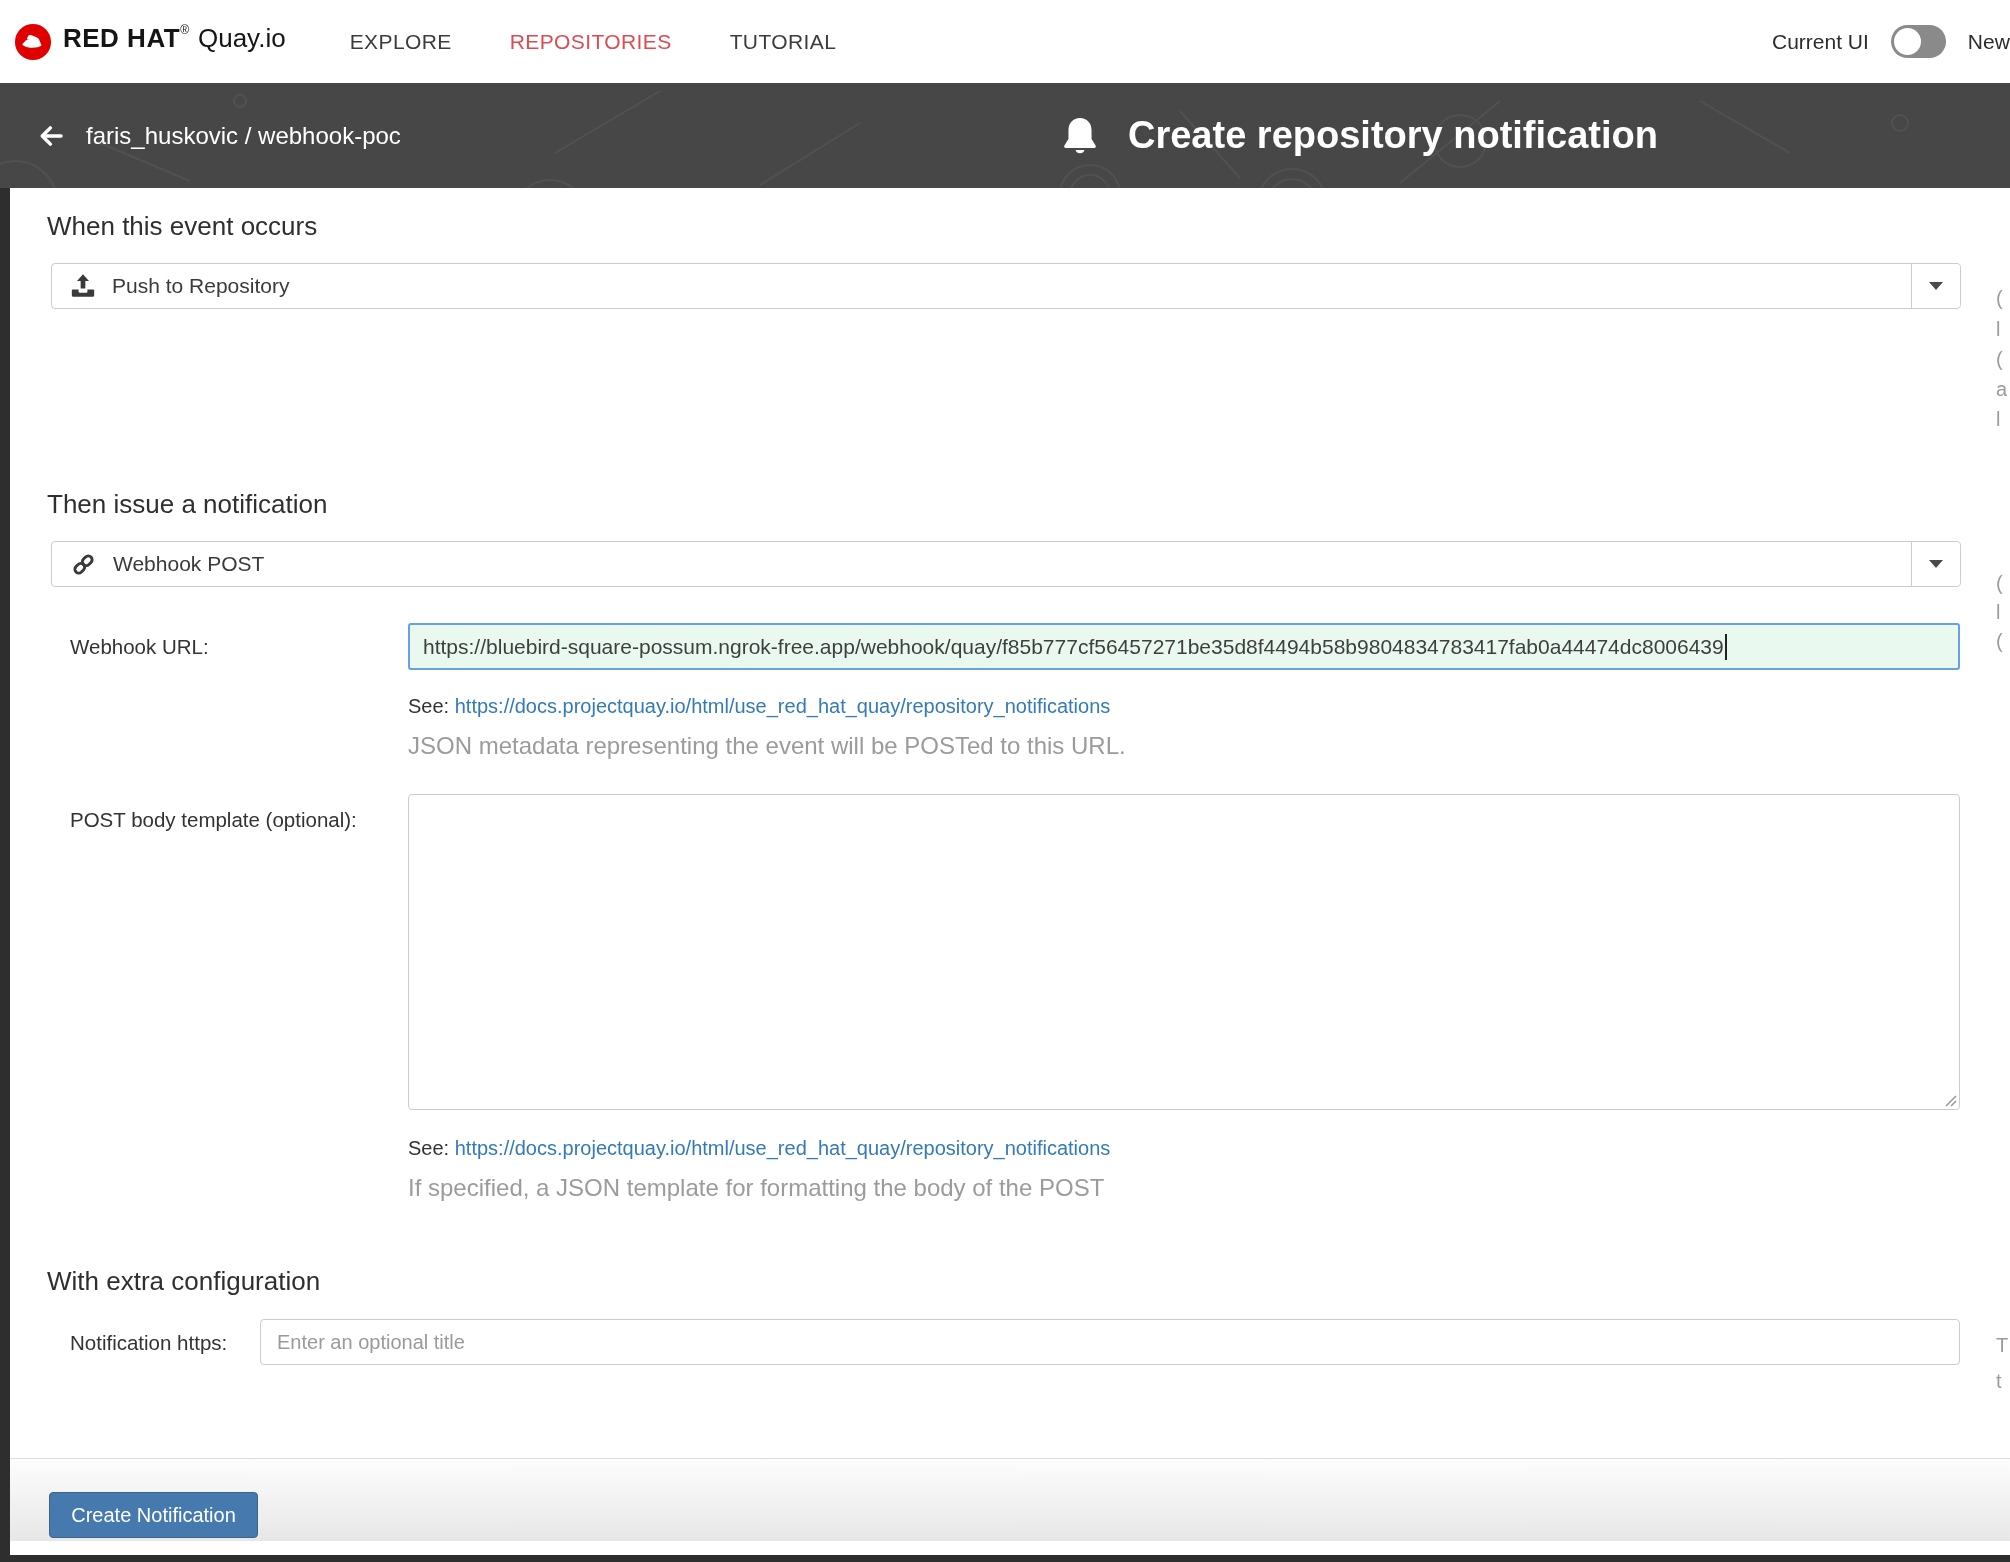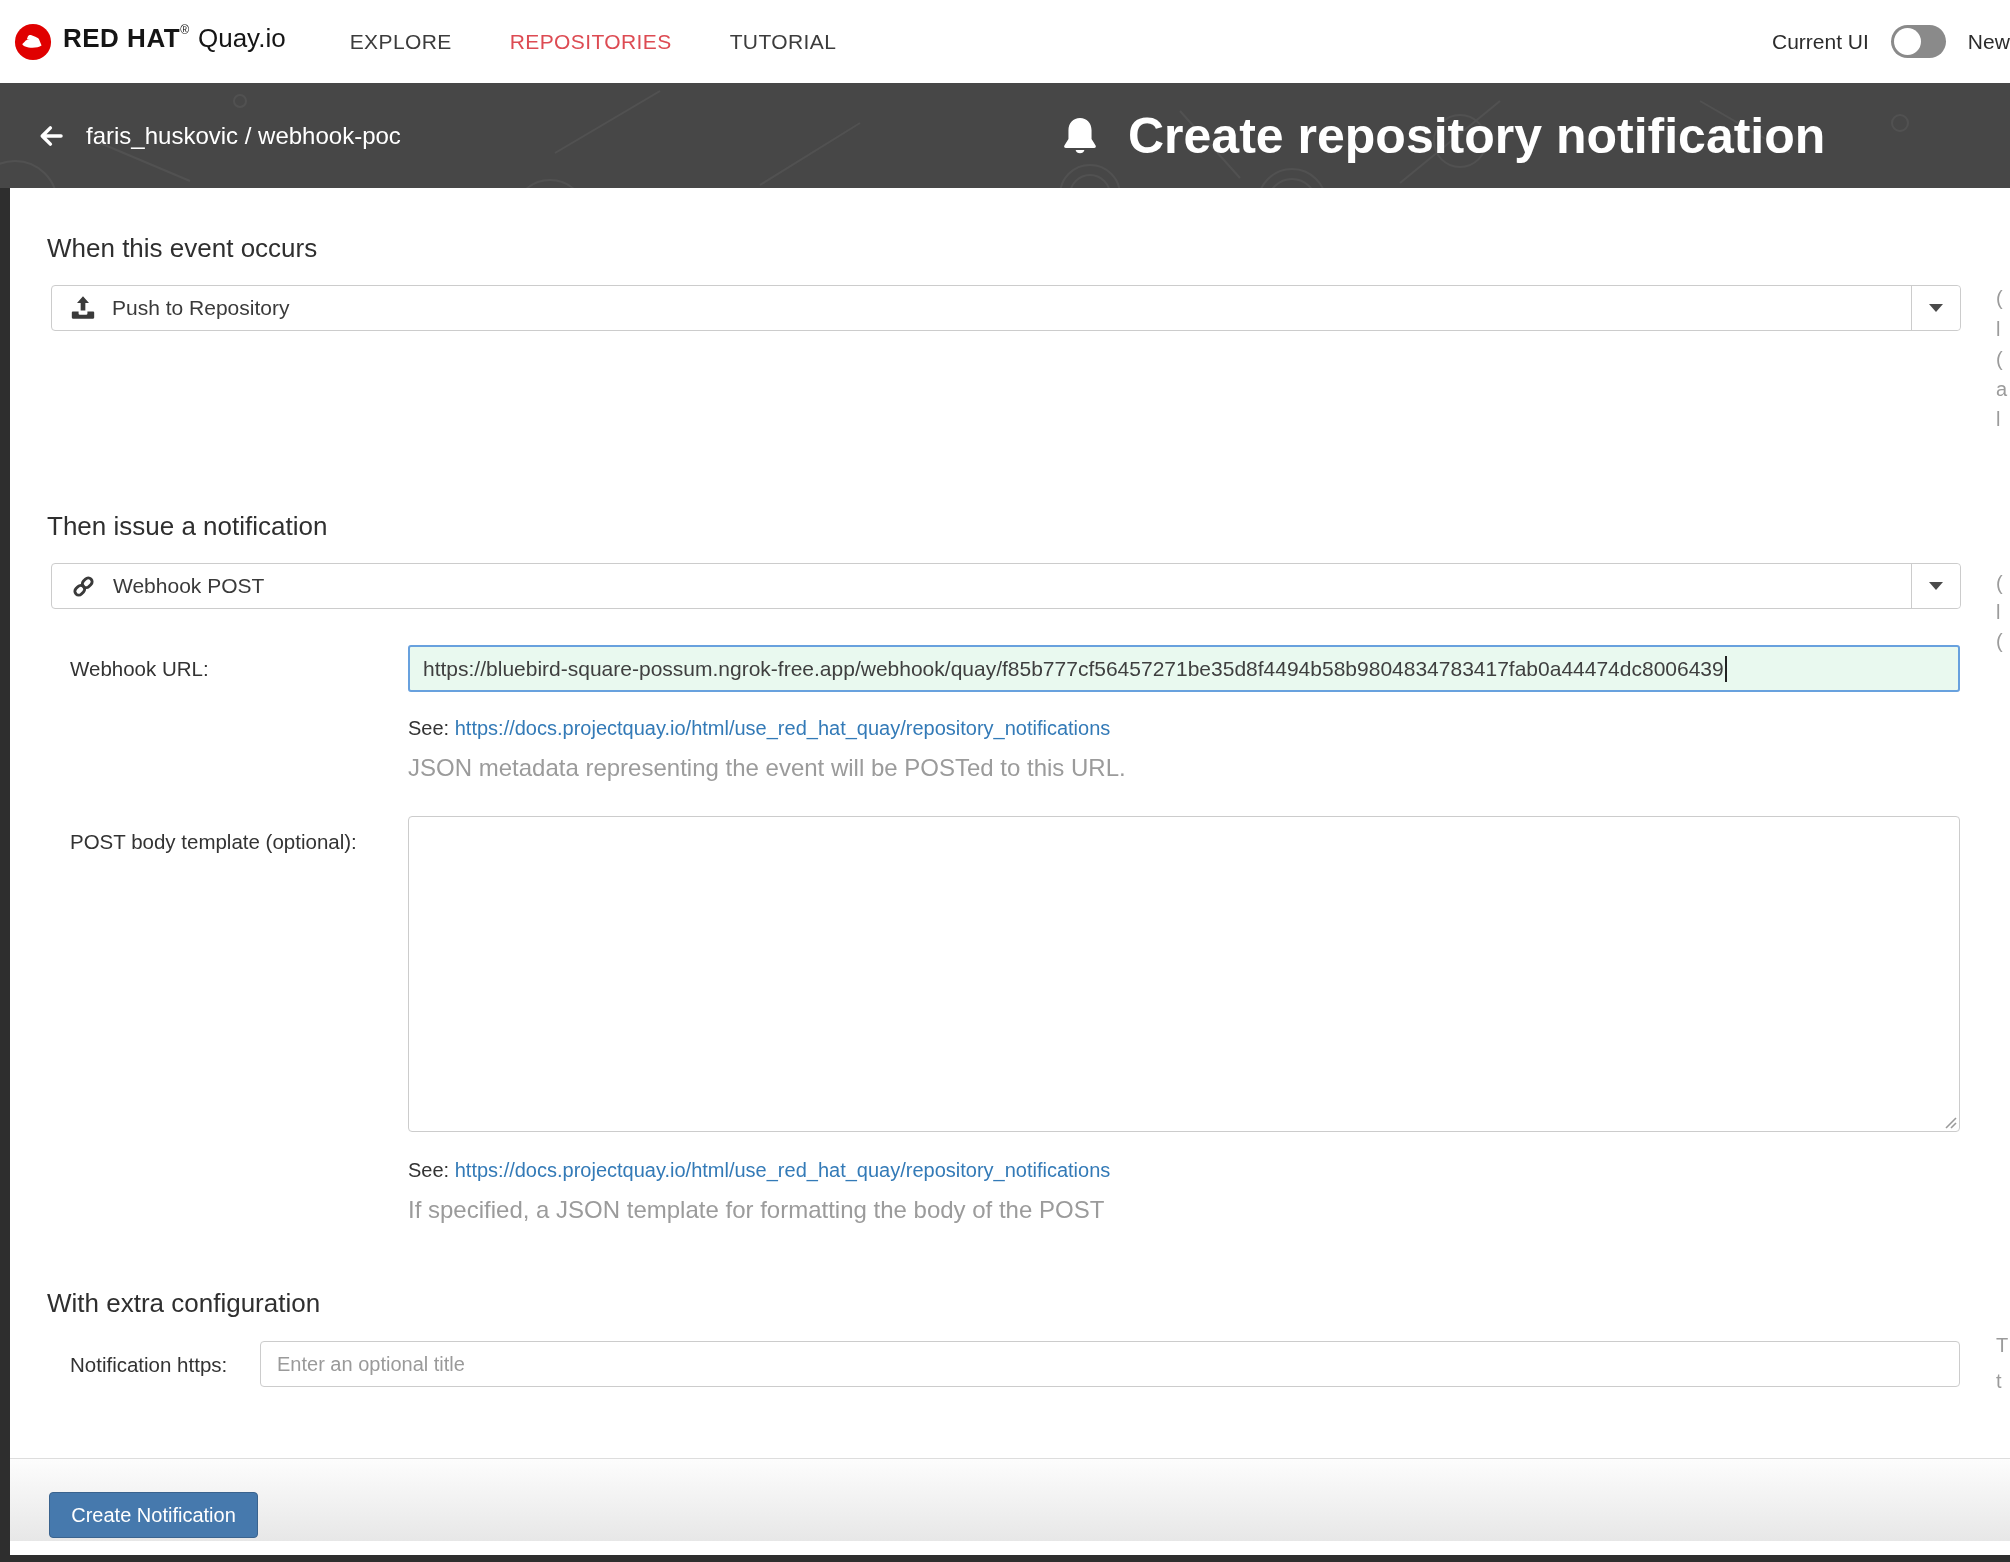--- a/index.html
+++ b/index.html
@@ -23,29 +23,29 @@
   .nav-right { position:absolute; left:1772px; top:0; height:83px; display:flex; align-items:center; gap:22px; font-size:21px; color:#2c2c2c; white-space:nowrap; }
   .toggle { position:relative; width:55px; height:33px; border-radius:17px; background:#8a8a8a; cursor:pointer; flex:0 0 auto; }
   .toggle .knob { position:absolute; left:3px; top:3px; width:27px; height:27px; border-radius:50%; background:#fff; }
 
   
   .hero { position:absolute; left:0; top:83px; width:2010px; height:105px; background:#474747; overflow:hidden; }
   .hero-pattern { position:absolute; left:0; top:0; }
   .breadcrumb-box { position:absolute; left:36px; top:0; height:105px; display:flex; align-items:center; gap:20px; }
   .breadcrumb { color:#fff; font-size:24px; cursor:pointer; }
   .title-box { position:absolute; left:1058px; top:0; height:105px; display:flex; align-items:center; gap:26px; }
-  .hero-title { color:#fff; font-size:50px; font-weight:600; white-space:nowrap; }
+  .hero-title { color:#fff; font-size:38px; font-weight:600; white-space:nowrap; }
 
   
   .backdrop-left { position:absolute; left:0; top:188px; width:10px; height:1374px; background:#2e2e2e; }
   .backdrop-bottom { position:absolute; left:0; top:1555px; width:2010px; height:7px; background:#2e2e2e; }
 
   
   .panel { position:absolute; left:10px; top:188px; width:2000px; height:1367px; background:#fff; }
-  .panel-body { height:1270px; padding:45px 0 0 37px; }
+  .panel-body { height:1270px; padding:23px 0 0 37px; }
   .section-heading { font-size:26px; font-weight:400; color:#2f2f2f; line-height:31px; }
   .h-gap1 { margin-top:180px; }
   .h-gap2 { margin-top:66px; }
 
   .select-control { position:relative; margin-top:21px; margin-left:4px; width:1910px; height:46px;
     background:#fff; border:1px solid #ccc; border-radius:4px; display:flex; align-items:center; cursor:pointer; }
   .sel-icon { margin-left:18px; display:flex; }
   .sel-label { margin-left:16px; font-size:21px; color:#3a3a3a; }
   .sel-caret-btn { position:absolute; right:0; top:0; width:49px; height:44px; border-left:1px solid #ccc;
     border-radius:0 4px 4px 0; background:#fff; display:flex; align-items:center; justify-content:center; cursor:pointer; }

